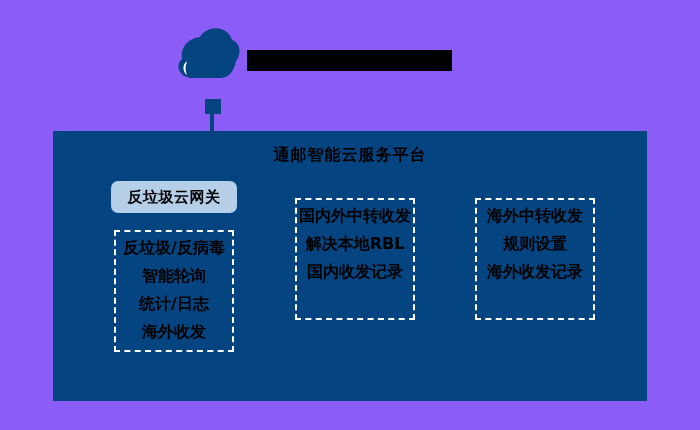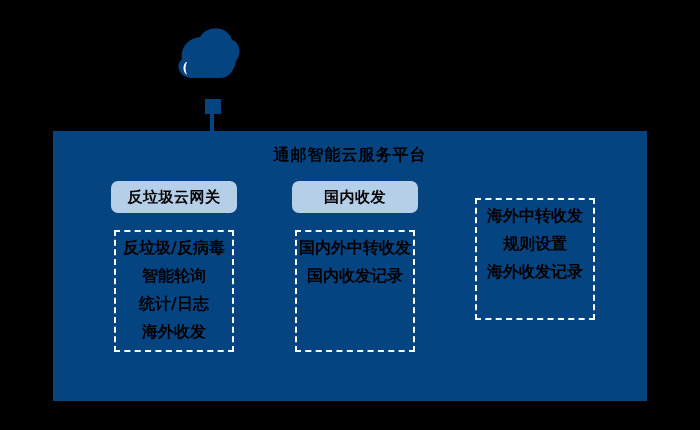--- a/index.html
+++ b/index.html
@@ -14,21 +14,21 @@
     overflow: hidden;
     font-family: "DejaVu Sans", "Liberation Sans", sans-serif;
   }
 
   #stage {
     position: absolute;
     left: 0;
     top: 0;
     width: 700px;
     height: 430px;
-    background: #000000;
+    background: #8b5cf6;
   }
 
   
   .cloud-icon {
     position: absolute;
     left: 176px;
     top: 28px;
     width: 64px;
     height: 60px;
   }
@@ -169,23 +169,23 @@
         <div class="column-header">反垃圾云网关</div>
         <div class="column-items">
           <div class="column-item">反垃圾/反病毒</div>
           <div class="column-item">智能轮询</div>
           <div class="column-item">统计/日志</div>
           <div class="column-item">海外收发</div>
         </div>
       </div>
 
       <div class="column col-1">
-        <div class="column-header">国内收发</div>
         <div class="column-items">
           <div class="column-item">国内外中转收发</div>
+          <div class="column-item">解决本地RBL</div>
           <div class="column-item">国内收发记录</div>
         </div>
       </div>
 
       <div class="column col-2">
         <div class="column-items">
           <div class="column-item">海外中转收发</div>
           <div class="column-item">规则设置</div>
           <div class="column-item">海外收发记录</div>
         </div>

